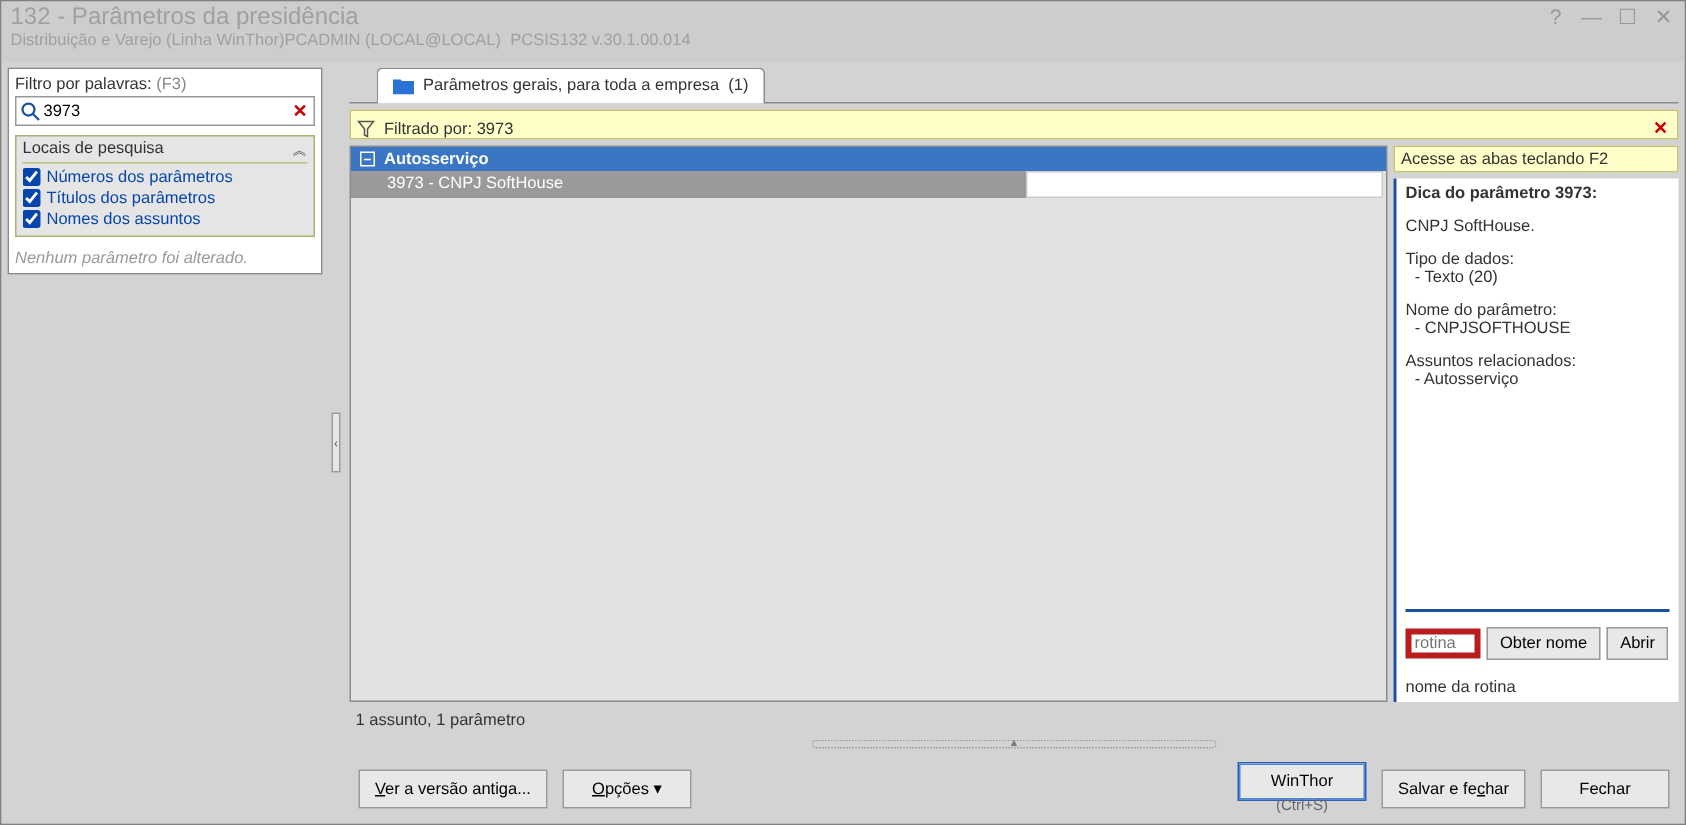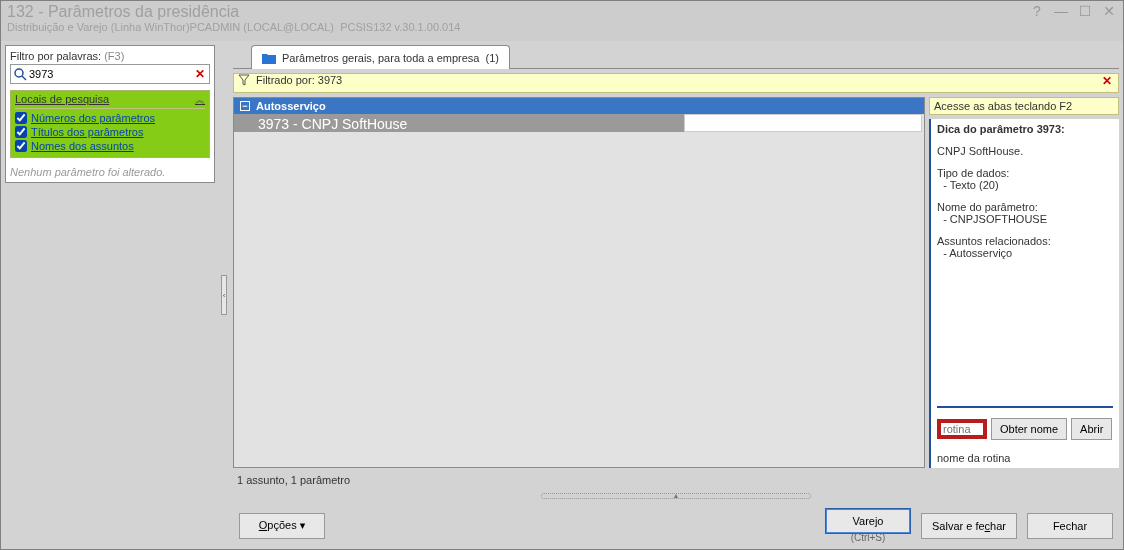--- a/index.html
+++ b/index.html
@@ -15,42 +15,42 @@
   .content { flex:1; display:flex; gap:6px; padding:4px; position:relative; z-index:1; }
   .left-col { width:210px; display:flex; flex-direction:column; gap:6px; }
   .panel { border:1px solid #8a8a8a; background:#fff; display:flex; flex-direction:column; }
   .left-panel1 { padding:4px; background:#fff; }
   .filter-label { font-size:11px; margin-bottom:2px; }
   .f3 { color:#888; }
   .search-row { display:flex; align-items:center; border:1px solid #999; background:#fff; padding:1px 2px; height:20px; }
   .search-row svg { flex:none; }
   .search-input { flex:1; border:none; outline:none; font-size:11px; padding:0 2px; height:16px; }
   .clear-x { color:#c00; font-weight:bold; font-size:12px; padding:0 2px; cursor:pointer; }
-  .locais { margin-top:6px; border:1px solid #b0b070; background:#84cc16; padding:2px 4px 4px 4px;text-decoration:underline; }
+  .locais { margin-top:6px; border:1px solid #b0b070; background:#e5e5e5; padding:2px 4px 4px 4px; }
   .locais-head { display:flex; justify-content:space-between; font-size:11px; border-bottom:1px solid #c0c080; padding-bottom:1px; margin-bottom:2px; }
   .chev { font-size:10px; color:#555; }
   .check-row { display:flex; align-items:center; gap:4px; font-size:11px; color:#0645ad; padding:1px 0; }
   .check-row input { margin:0; width:12px; height:12px; accent-color:#0645ad;}
   .note { color:#9a9a9a; font-style:italic; font-size:11px; margin-top:8px; }
   .left-panel2 { flex:1; padding:4px; background:#fff; }
   .assunto-head { font-size:11px; border-bottom:1px solid #ccc; padding-bottom:2px; margin-bottom:2px; }
   .assunto-msg { color:#9a9a9a; font-size:11px; }
   .splitter { width:6px; display:flex; align-items:center; justify-content:center; }
   .splitter-handle { width:6px; height:40px; border:1px solid #999; background:#e6e6e6; font-size:8px; display:flex; align-items:center; justify-content:center; color:#555;}
   .right-col { flex:1; display:flex; flex-direction:column; gap:4px; }
-  .tabbar { height:24px; display:flex; align-items:flex-start; border-bottom:1px solid #8a8a8a; padding-left:18px; }
+  .tabbar { height:24px; display:flex; align-items:center; border-bottom:1px solid #8a8a8a; padding-left:18px; }
   .tab { display:flex; align-items:center; gap:6px; height:24px; padding:0 10px; border:1px solid #8a8a8a; border-bottom:none; background:#fff; border-radius:4px 4px 0 0; font-size:11px;}
   .tab svg { flex:none; }
-  .filterbar { display:flex; align-items:flex-start; border:1px solid #c0c080; background:#feffc8; height:20px; padding:0 4px; gap:6px; font-size:11px;}
+  .filterbar { display:flex; align-items:flex-end; border:1px solid #c0c080; background:#feffc8; height:20px; padding:0 4px; gap:6px; font-size:11px;}
   .filterbar .clear-x { margin-left:auto; }
   .main-row { flex:1; display:flex; gap:4px; min-height:0; }
   .grid-area { flex:1; display:flex; flex-direction:column; border:1px solid #8a8a8a; background:#e2e2e2; min-height:0;}
   .group-row { background:#3a76c4; color:#fff; font-weight:bold; font-size:11px; padding:2px 6px; display:flex; align-items:center; gap:6px; }
   .minus-box { width:10px; height:10px; border:1px solid #fff; background:#3a76c4; color:#fff; font-size:9px; line-height:8px; text-align:center;}
-  .data-row { display:flex; height:18px; font-size:14px; }
+  .data-row { display:flex; height:18px; font-size:11px; }
   .data-row .cell1 { width:450px; background:#9a9a9a; color:#fff; padding:2px 6px 2px 24px; }
   .data-row .cell2 { flex:1; background:#fff; border:1px solid #ccc; margin:0 2px 0 0;}
   .grid-fill { flex:1; }
   .side-panel { width:190px; display:flex; flex-direction:column; gap:4px; }
   .hint-top { border:1px solid #c0c080; background:#feffc8; font-size:11px; padding:2px 4px;}
   .info-box { flex:1; border-left:2px solid #1e50a2; padding:4px 6px; font-size:11px; background:#fff; display:flex; flex-direction:column; gap:10px;}
   .info-box .head { font-weight:bold; }
   .info-sep { border-top:2px solid #1e50a2; height:2px; margin-top:4px;}
   .rotina-row { display:flex; gap:4px; align-items:center; }
   .rotina-input { width:50px; height:20px; border:4px solid #b91c1c; font-size:11px; padding:0 2px; color:#999;}
@@ -192,24 +192,25 @@
           </div>
         </div>
       </div>
 
       <div class="status-row">1 assunto, 1 parâmetro</div>
       <div class="bottom-handle">
           <div class="bottom-handle-in">▲</div>
         </div>
 
       <div class="button-row">
+        <button class="btn"><span class="mnemonic">V</span><span>er a versão antiga...</span></button>
         <button class="btn"><span class="mnemonic">O</span><span>pções ▾</span></button>
         <div class="spacer"></div>
         <div class="btn-col">
-          <button class="btn primary">Varejo</button>
+          <button class="btn primary">WinThor</button>
           <div class="shortcut">(Ctrl+S)</div>
         </div>
         <button class="btn"><span>Salvar e fe</span><span class="mnemonic">c</span><span>har</span></button>
         <button class="btn">Fechar</button>
       </div>
     </div>
   </div>
 </div>
 
 </body></html>

